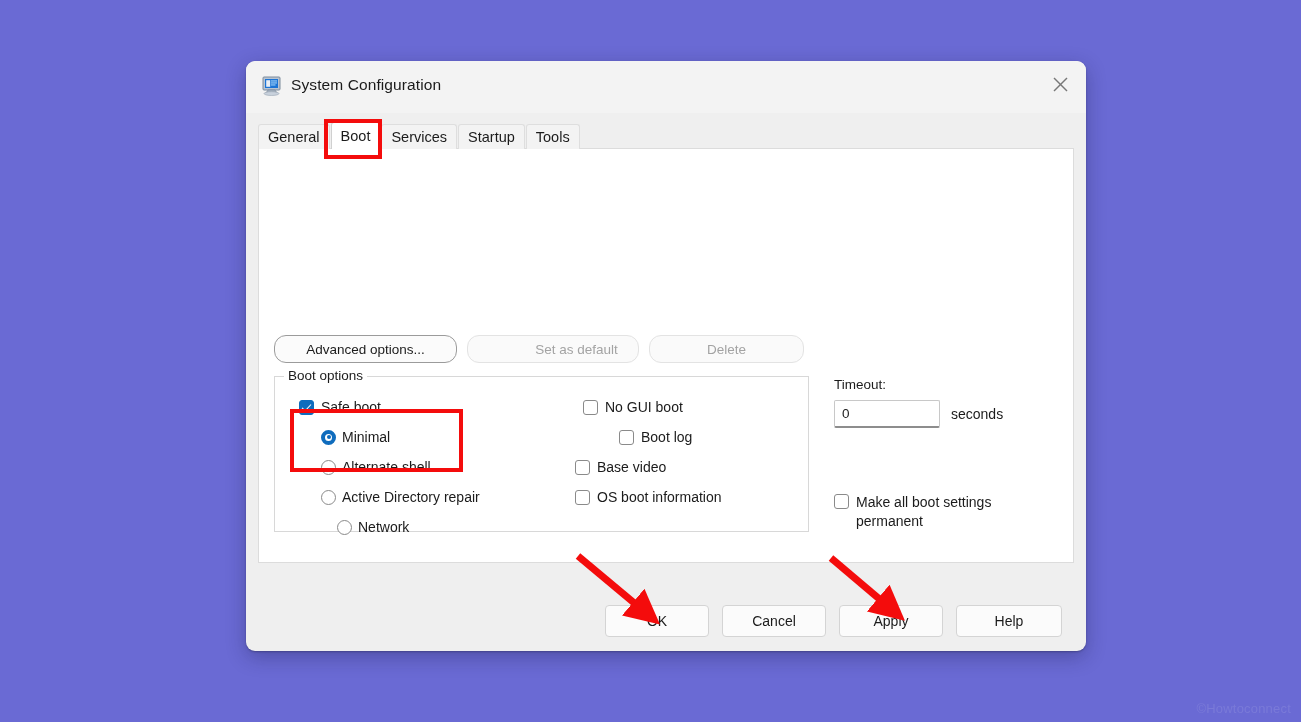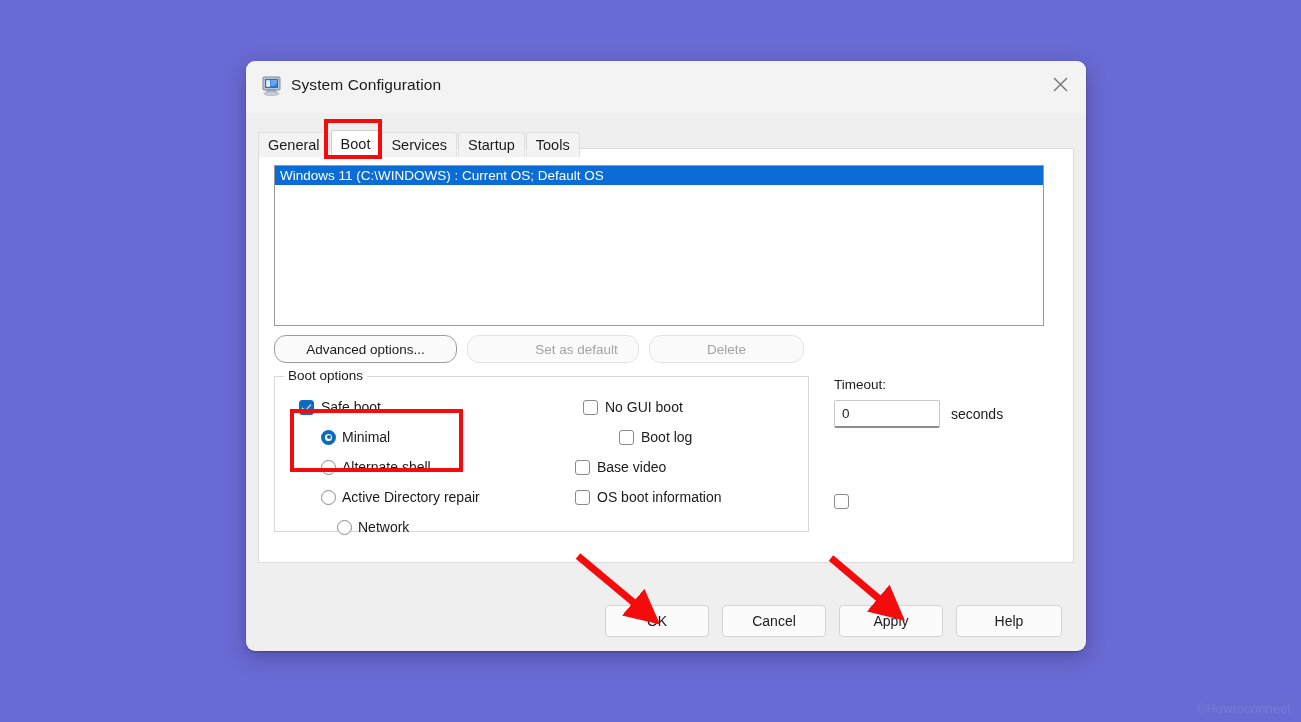--- a/index.html
+++ b/index.html
@@ -62,21 +62,20 @@
   #close-btn svg { display: block; }
 
   
   #tabstrip {
     position: absolute;
     left: 12px; top: 61px;
     height: 27px;
     display: flex;
     align-items: flex-end;
     z-index: 3;
-    margin-top: 8px;
   }
   .tab {
     height: 25px;
     padding: 0 9px;
     display: flex; align-items: center;
     font-size: 14.5px;
     color: #1b1b1b;
     background: #f3f3f3;
     border: 1px solid #dedede;
     border-bottom: none;
@@ -348,23 +347,20 @@
     <div class="tab">
         <span>Startup</span>
       </div>
     <div class="tab">
         <span>Tools</span>
       </div>
   </div>
 
   <div id="tabpanel">
 
-    <div id="oslist">
-      <div id="oslist-item">Windows 11 (C:\WINDOWS) : Current OS; Default OS</div>
-    </div>
 
     <div class="midbtn enabled" id="btn-advanced">
         <span>Advanced options...</span>
       </div>
     <div class="midbtn disabled" id="btn-setdefault">
         <span>Set as default</span>
       </div>
     <div class="midbtn disabled" id="btn-delete">
         <span>Delete</span>
       </div>
@@ -417,20 +413,21 @@
         <span>OS boot information</span>
       </div>
     </div>
 
     <div id="timeout-label">Timeout:</div>
     <div id="timeout-input">0</div>
     <div id="timeout-units">seconds</div>
 
     <div id="opt-permanent">
       <span class="cb"></span>
+      <span>Make all boot settings permanent</span>
     </div>
   </div>
 
   <div class="footbtn" id="btn-ok">
       <span>OK</span>
     </div>
   <div class="footbtn" id="btn-cancel">
       <span>Cancel</span>
     </div>
   <div class="footbtn" id="btn-apply">

